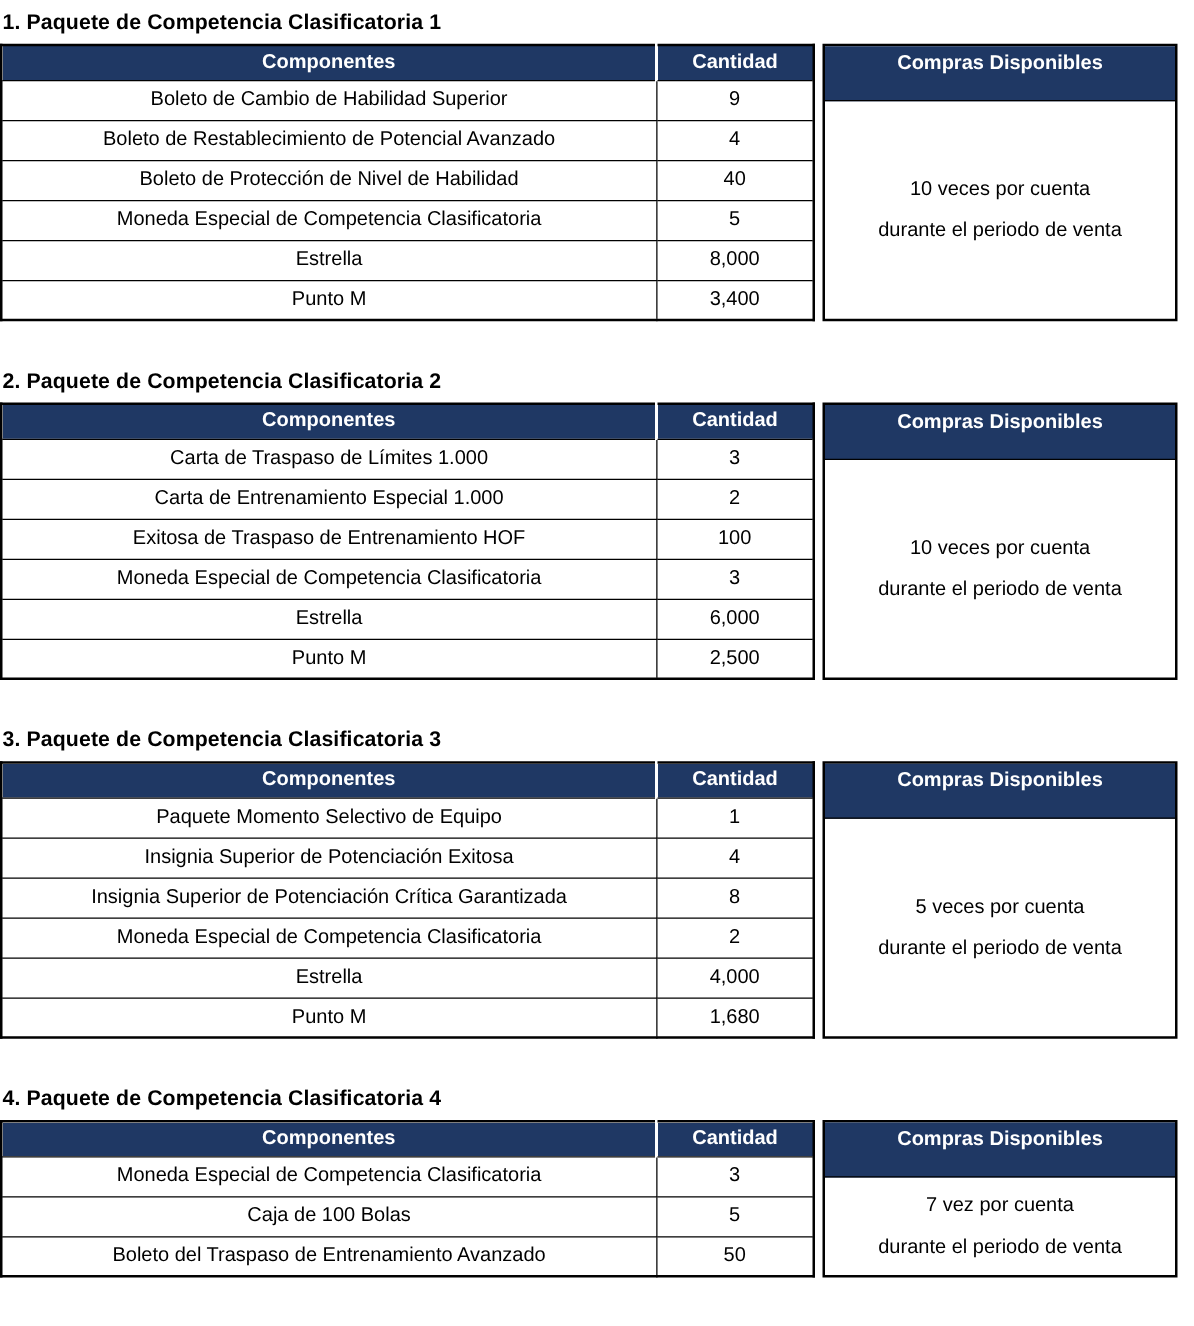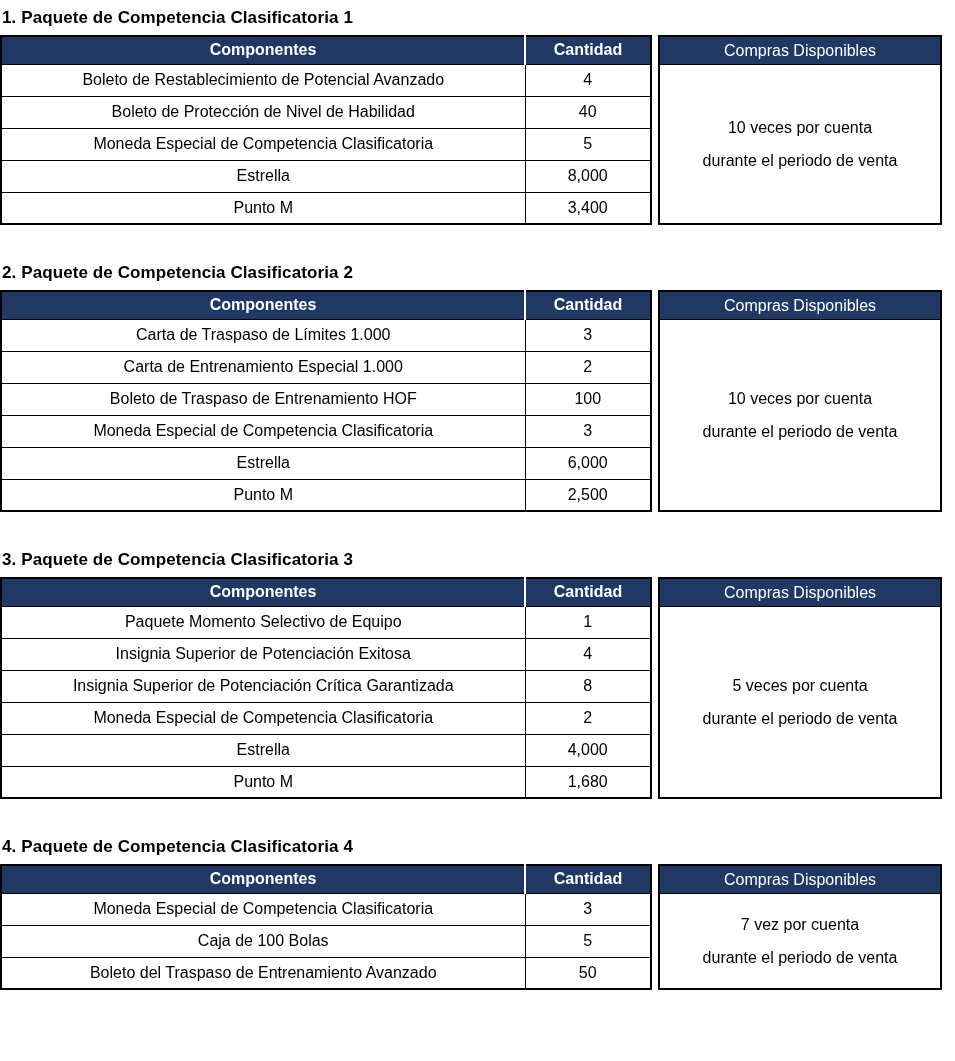--- a/index.html
+++ b/index.html
@@ -68,22 +68,22 @@
     margin-left: 6px;
     border: 2px solid var(--border-color);
     display: flex;
     flex-direction: column;
     background: #FFFFFF;
   }
   .right-head {
     background: var(--header-bg);
     color: var(--header-text);
     font-size: 16px;
-    font-weight: normal;
-    height: 28px;
+    font-weight: bold;
+    height: 44px;
     line-height: 28px;
     text-align: center;
     border-bottom: 1px solid var(--border-color);
     white-space: nowrap;
   }
   .right-body {
     flex: 1;
     display: flex;
     flex-direction: column;
     justify-content: center;
@@ -106,20 +106,24 @@
           <col style="width:126px">
         </colgroup>
         <thead>
           <tr>
             <th class="th-comp">Componentes</th>
             <th class="th-qty">Cantidad</th>
           </tr>
         </thead>
         <tbody>
               <tr>
+                <td>Boleto de Cambio de Habilidad Superior</td>
+                <td>9</td>
+              </tr>
+              <tr>
                 <td>Boleto de Restablecimiento de Potencial Avanzado</td>
                 <td>4</td>
               </tr>
               <tr>
                 <td>Boleto de Protección de Nivel de Habilidad</td>
                 <td>40</td>
               </tr>
               <tr>
                 <td>Moneda Especial de Competencia Clasificatoria</td>
                 <td>5</td>
@@ -161,21 +165,21 @@
         <tbody>
               <tr>
                 <td>Carta de Traspaso de Límites 1.000</td>
                 <td>3</td>
               </tr>
               <tr>
                 <td>Carta de Entrenamiento Especial 1.000</td>
                 <td>2</td>
               </tr>
               <tr>
-                <td>Boleto de Traspaso de Entrenamiento HOF</td>
+                <td>Exitosa de Traspaso de Entrenamiento HOF</td>
                 <td>100</td>
               </tr>
               <tr>
                 <td>Moneda Especial de Competencia Clasificatoria</td>
                 <td>3</td>
               </tr>
               <tr>
                 <td>Estrella</td>
                 <td>6,000</td>
               </tr>

